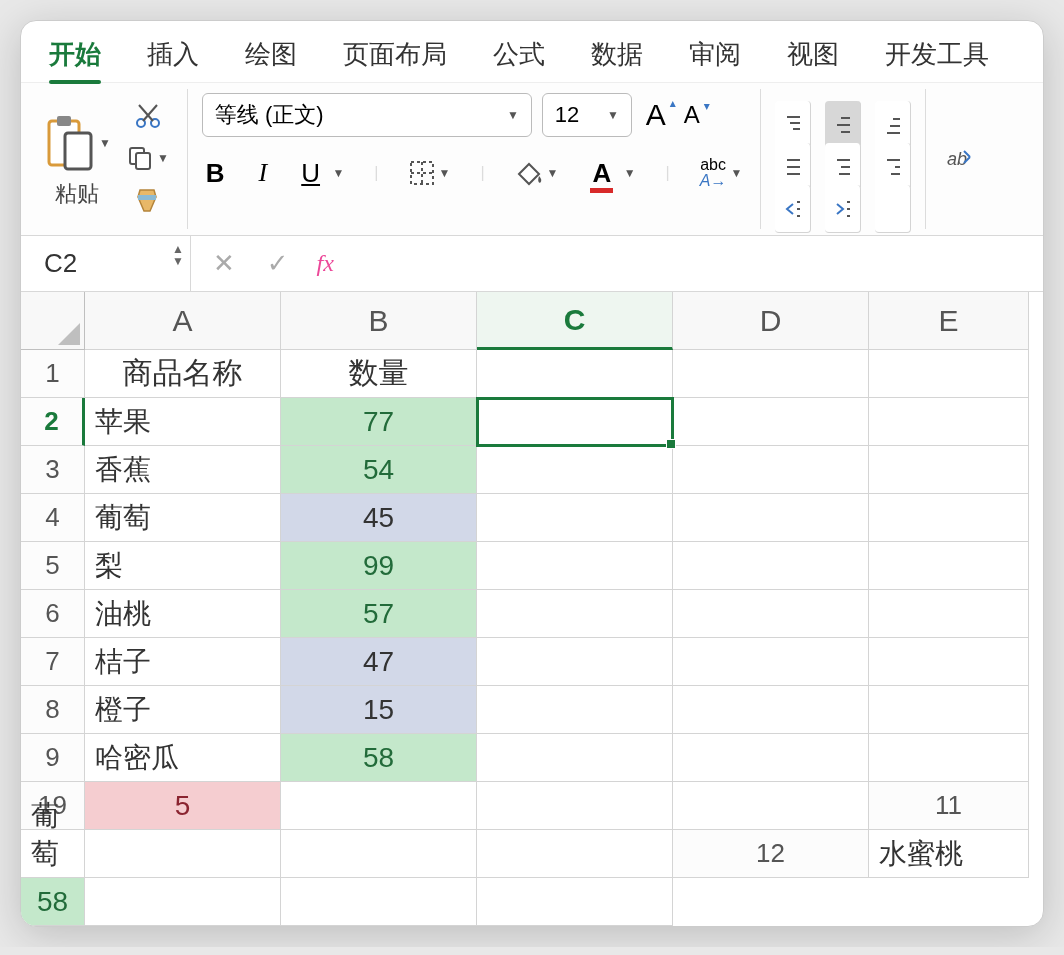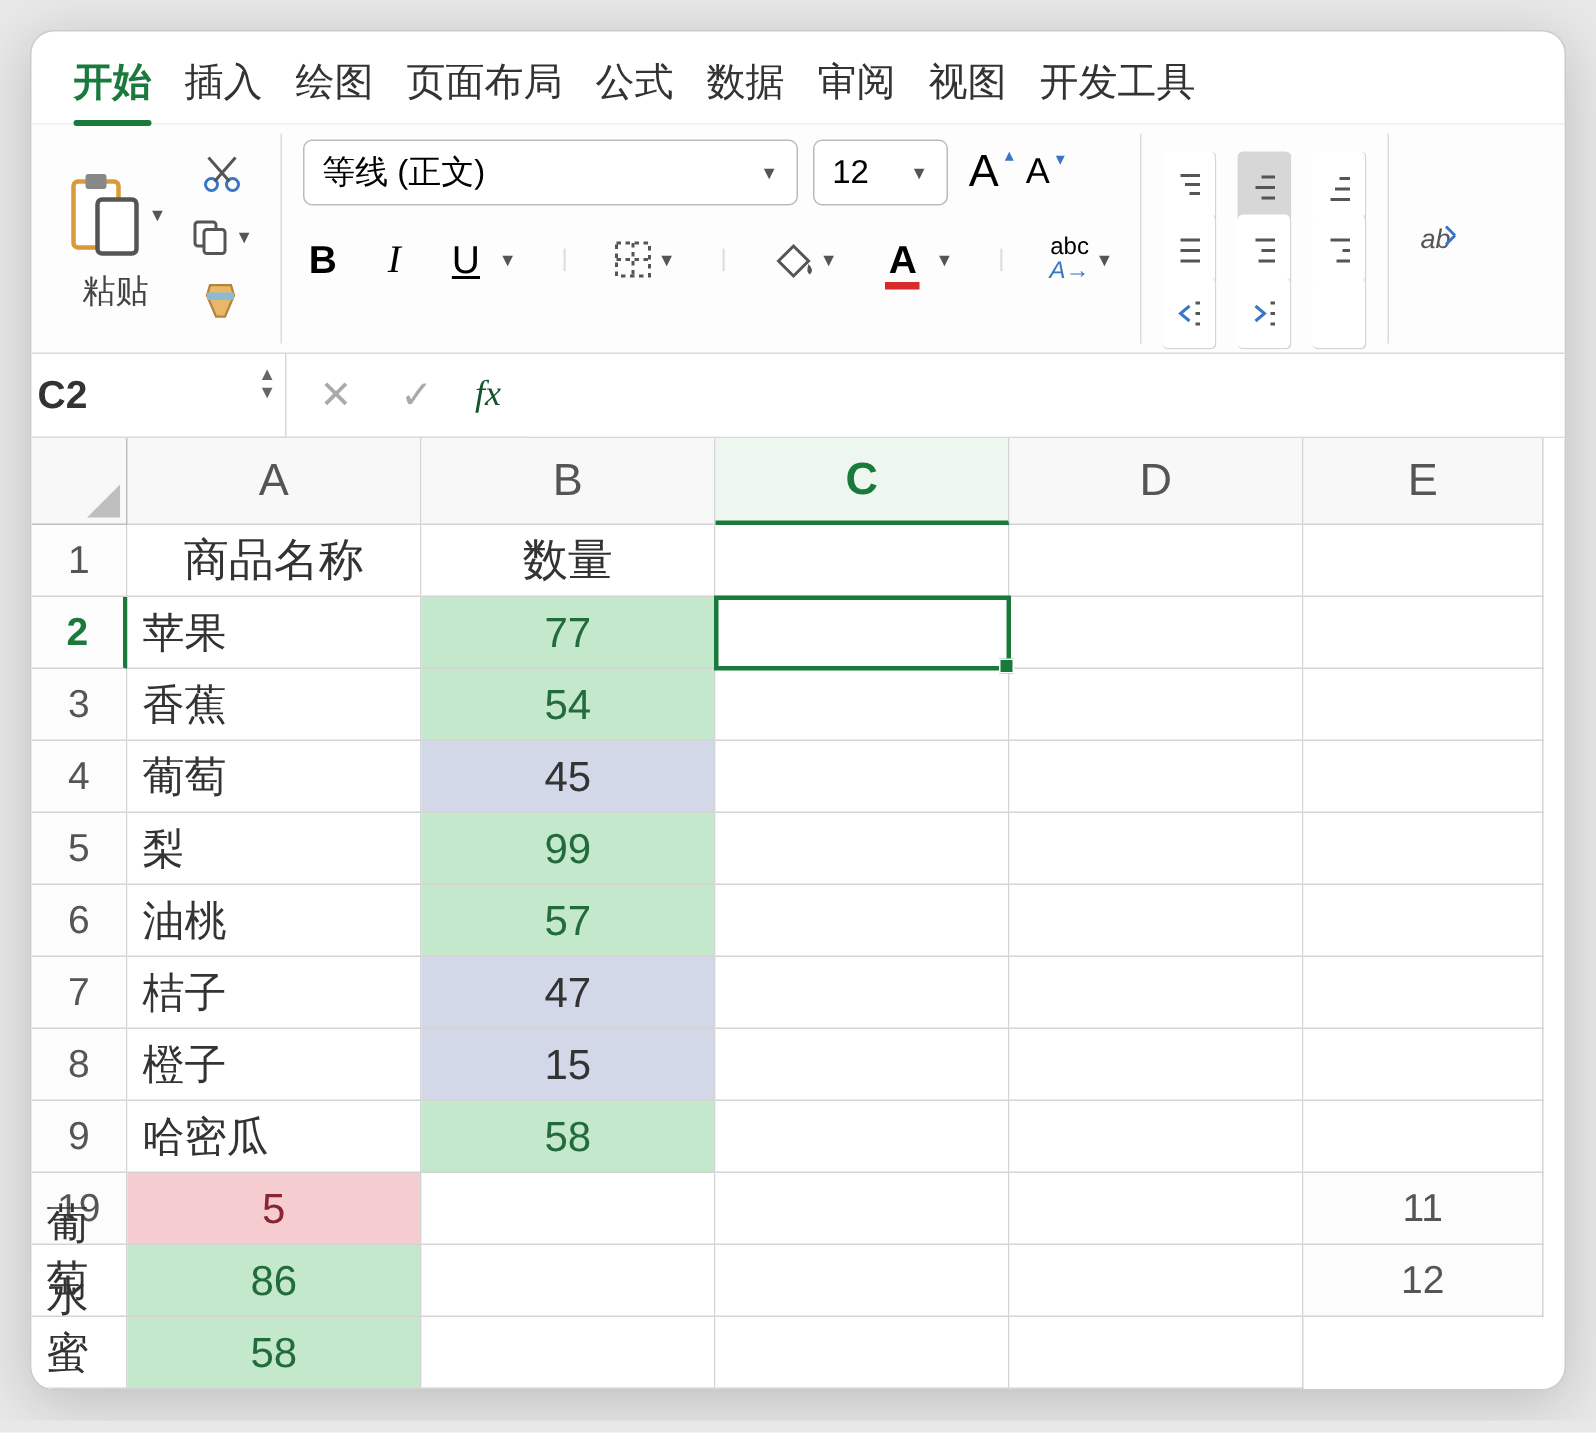--- a/index.html
+++ b/index.html
@@ -13,21 +13,21 @@
     width: 1024px;
     background: #fff;
     border-radius: 16px;
     overflow: hidden;
     box-shadow: 0 8px 40px rgba(0,0,0,0.18);
     border: 1px solid #ccc;
   }
   
   .tabs {
     display: flex;
-    gap: 22px;
+    gap: 46px;
     padding: 16px 28px 0 28px;
     font-size: 26px;
     font-weight: 500;
   }
   .tab { color: #333; cursor: pointer; padding-bottom: 10px; }
   .tab.active { color: #1a7a3c; font-weight: 700; position: relative; }
   .tab.active::after {
     content: "";
     position: absolute;
     left: 0; right: 0; bottom: -2px;
@@ -74,27 +74,27 @@
   }
   .align-grid .cell { display:flex; align-items:center; justify-content:center; border-radius:4px;}
   .align-grid .cell.active { background:#d7d7d7; }
   
   .fx-row {
     display:flex; align-items:center; height:56px; border-bottom:1px solid #d8d8d8;
     background:#fff;
   }
   .namebox {
     width: 170px; height:100%; border-right:1px solid #d8d8d8;
-    display:flex; align-items:center; padding:0 4px; font-size:26px; color:#333;
-    position:relative; font-weight:700;
+    display:flex; align-items:center; padding:0 23px; font-size:26px; color:#333;
+    position:relative; font-weight:400;
   }
   .spin { position:absolute; right:6px; top:8px; display:flex; flex-direction:column; gap:2px;}
   .spin div { font-size:12px; color:#666; line-height:10px;}
   .fx-btns { display:flex; align-items:center; gap:24px; padding:0 18px; color:#888;}
-  .fx-symbol { font-style:italic; font-size:24px; color:#14532d; font-family: Georgia, serif;}
+  .fx-symbol { font-style:italic; font-size:24px; color:#ec4899; font-family: Georgia, serif;}
   .fx-input { flex:1; height:100%; border:none; outline:none; font-size:22px; padding:0 8px;}
   
   .sheet { display:grid; grid-template-columns: 64px 196px 196px 196px 196px 160px; user-select:none;}
   .hdr, .rowhdr, .cell {
     border-right:1px solid #d4d4d4; border-bottom:1px solid #d4d4d4;
     display:flex; align-items:center; font-size:28px; color:#333;
     height:48px;
   }
   .corner { background:#f2f2f2; border-right:1px solid #bfbfbf; border-bottom:1px solid #bfbfbf; position:relative;}
   .corner::after{
@@ -387,21 +387,20 @@
       <div class="cell colC"></div>
       <div class="cell colD"></div>
       <div class="cell colE"></div>
       <div class="rowhdr">19</div>
       <div class="cell colB bg-pink">5</div>
       <div class="cell colC"></div>
       <div class="cell colD"></div>
       <div class="cell colE"></div>
       <div class="rowhdr">11</div>
       <div class="cell colA">葡萄干</div>
-      <div class="cell colB bg-green">86</div>
       <div class="cell colC"></div>
       <div class="cell colD"></div>
       <div class="cell colE"></div>
       <div class="rowhdr">12</div>
       <div class="cell colA">水蜜桃</div>
       <div class="cell colB bg-green">58</div>
       <div class="cell colC"></div>
       <div class="cell colD"></div>
       <div class="cell colE"></div>
     </div>

